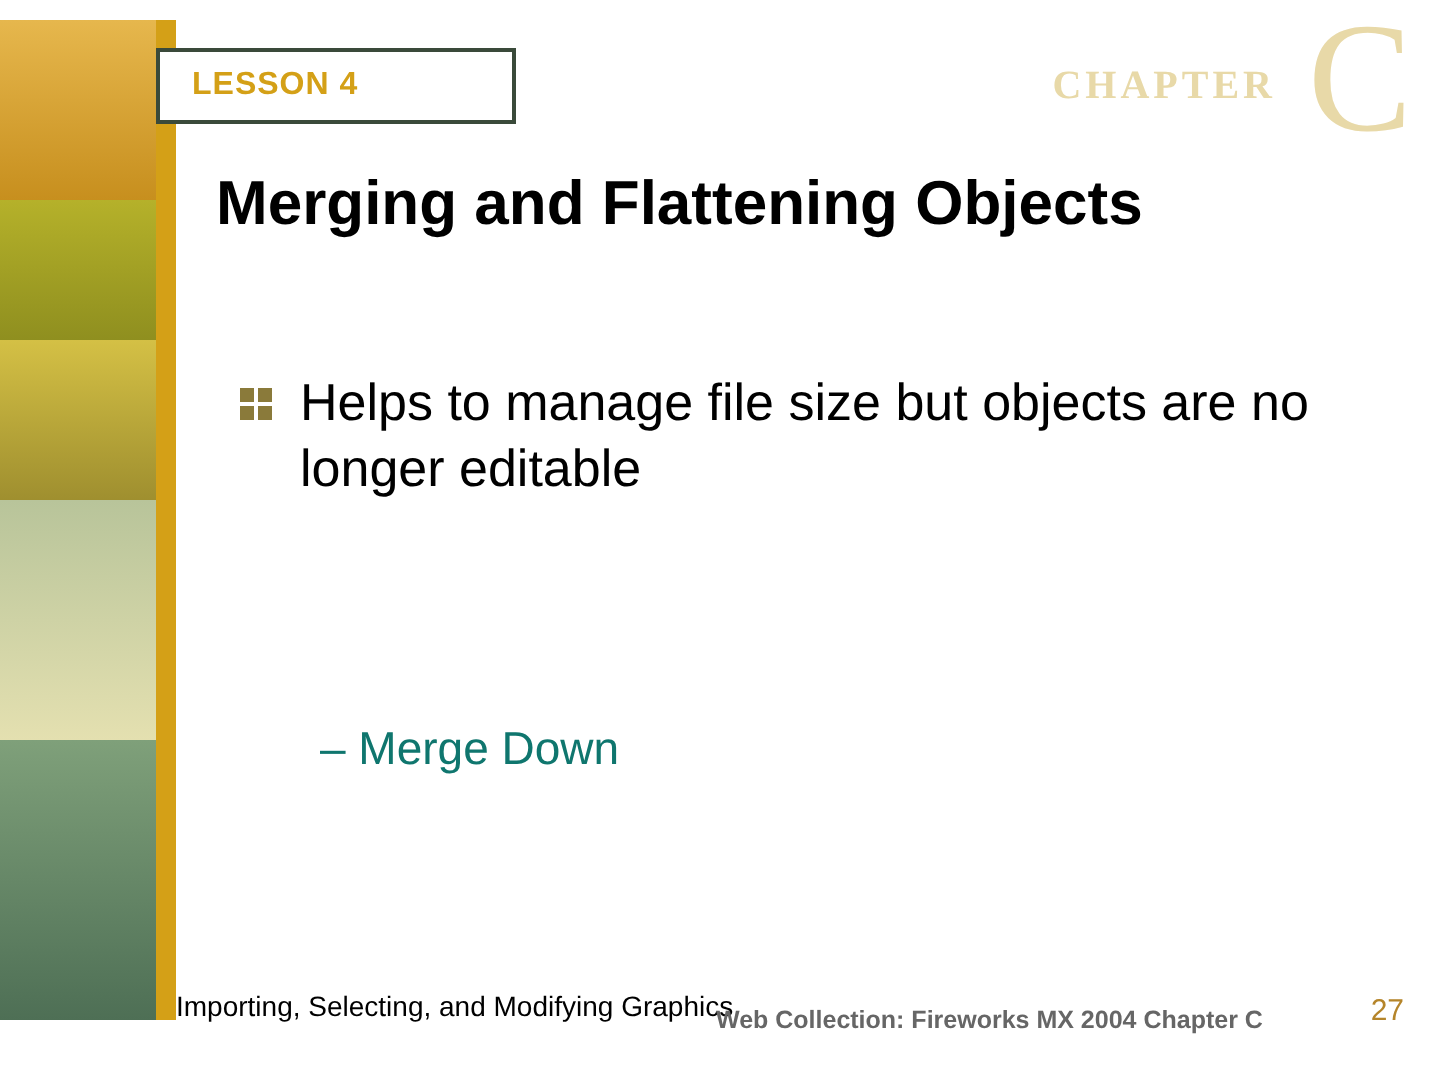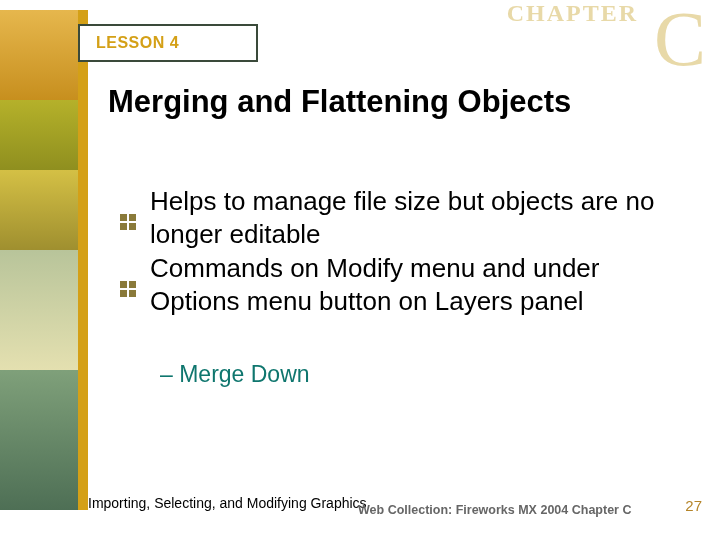--- a/index.html
+++ b/index.html
@@ -40,23 +40,23 @@
   }
   .lesson-label {
     font-family: Arial, sans-serif;
     font-weight: 900;
     font-size: 16px;
     letter-spacing: 0.5px;
     color: #d4a017;
   }
   .chapter-label {
     position: absolute;
-    right: 82px; top: 0;
+    right: 82px; top: 32px;
     font-family: Georgia, 'Times New Roman', serif;
-    font-size: 24px;
+    font-size: 20px;
     font-weight: bold;
     letter-spacing: 2px;
     color: #e8d9a8;
   }
   .chapter-letter {
     position: absolute;
     right: 14px; top: -6px;
     font-family: Georgia, 'Times New Roman', serif;
     font-size: 78px;
     font-weight: normal;
@@ -72,21 +72,21 @@
     color: #000;
     line-height: 1.15;
   }
   .bullets {
     position: absolute;
     left: 120px; top: 185px;
     right: 30px;
   }
   .bul {
     display: flex;
-    align-items: center;
+    align-items: flex-start;
     margin-bottom: 2px;
   }
   .bul-icon {
     flex: 0 0 16px;
     height: 16px;
     margin-top: 9px;
     margin-right: 14px;
     display: grid;
     grid-template-columns: 1fr 1fr;
     grid-template-rows: 1fr 1fr;
@@ -165,29 +165,20 @@
 <div class="bullets">
   <div class="bul">
     <div class="bul-icon">
         <div></div>
         <div></div>
         <div></div>
         <div></div>
       </div>
     <div class="bul-text">Helps to manage file size but objects are no longer editable</div>
   </div>
-  <div class="bul">
-    <div class="bul-icon">
-        <div></div>
-        <div></div>
-        <div></div>
-        <div></div>
-      </div>
-    <div class="bul-text">Commands on Modify menu and under Options menu button on Layers panel</div>
-  </div>
 </div>
 
 <div class="sub-bullets">
   <div class="sub">– Merge Down</div>
 </div>
 
 <div class="footer">
   <div class="footer-left">Importing, Selecting, and Modifying Graphics</div>
   <div class="footer-center">Web Collection: Fireworks MX 2004 Chapter C</div>
   <div class="footer-right">27</div>

